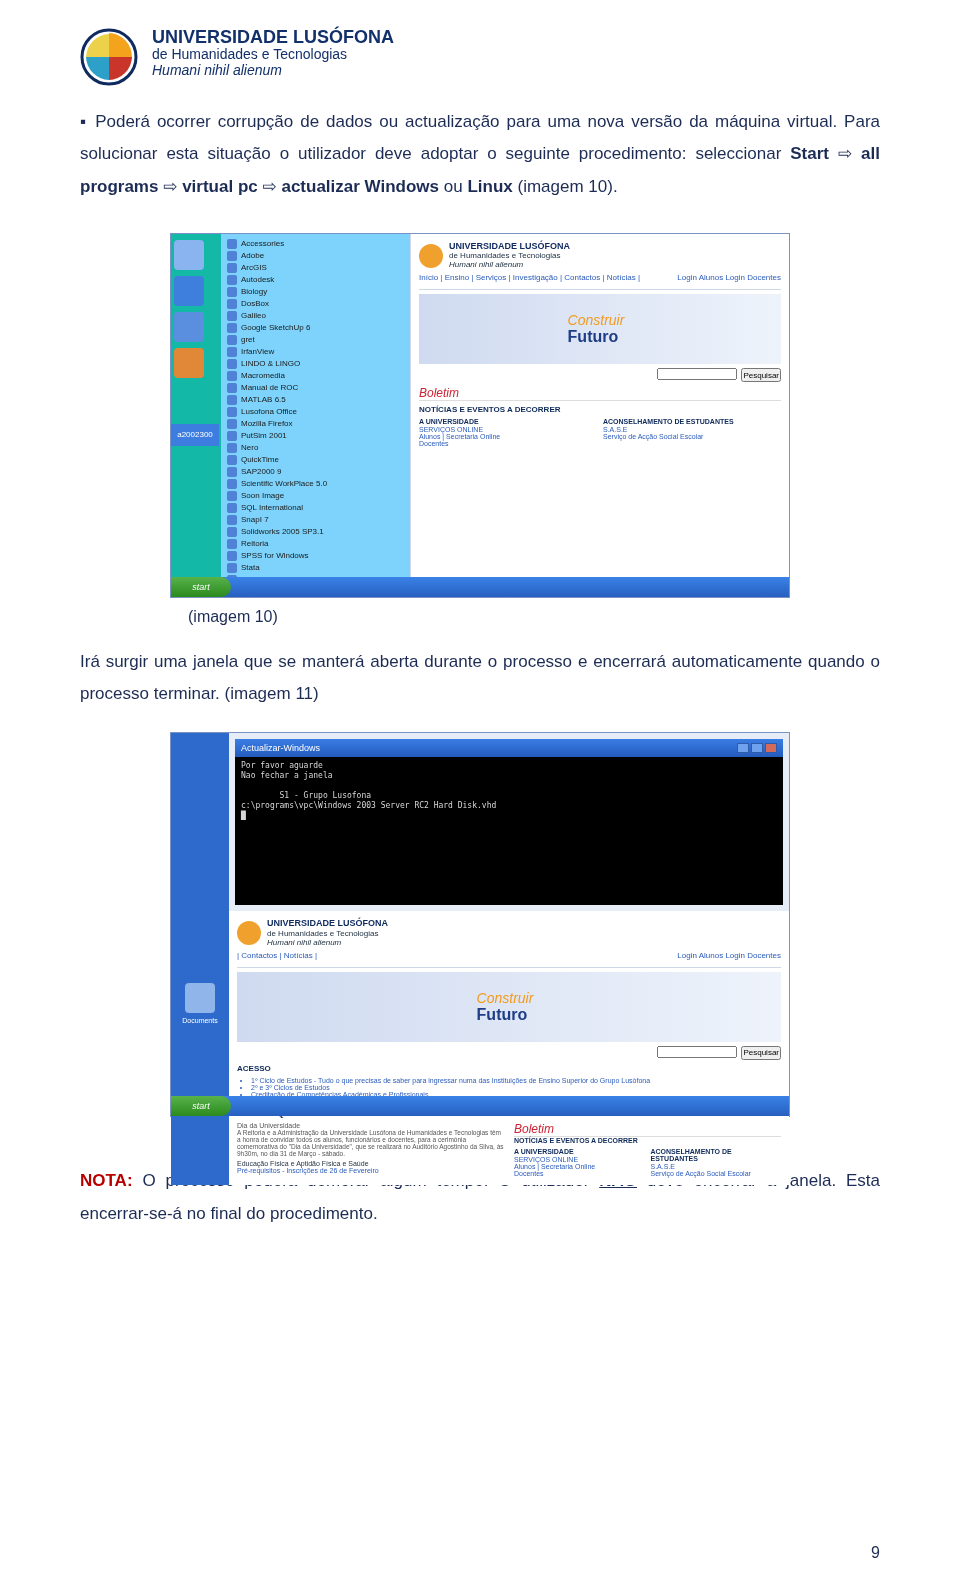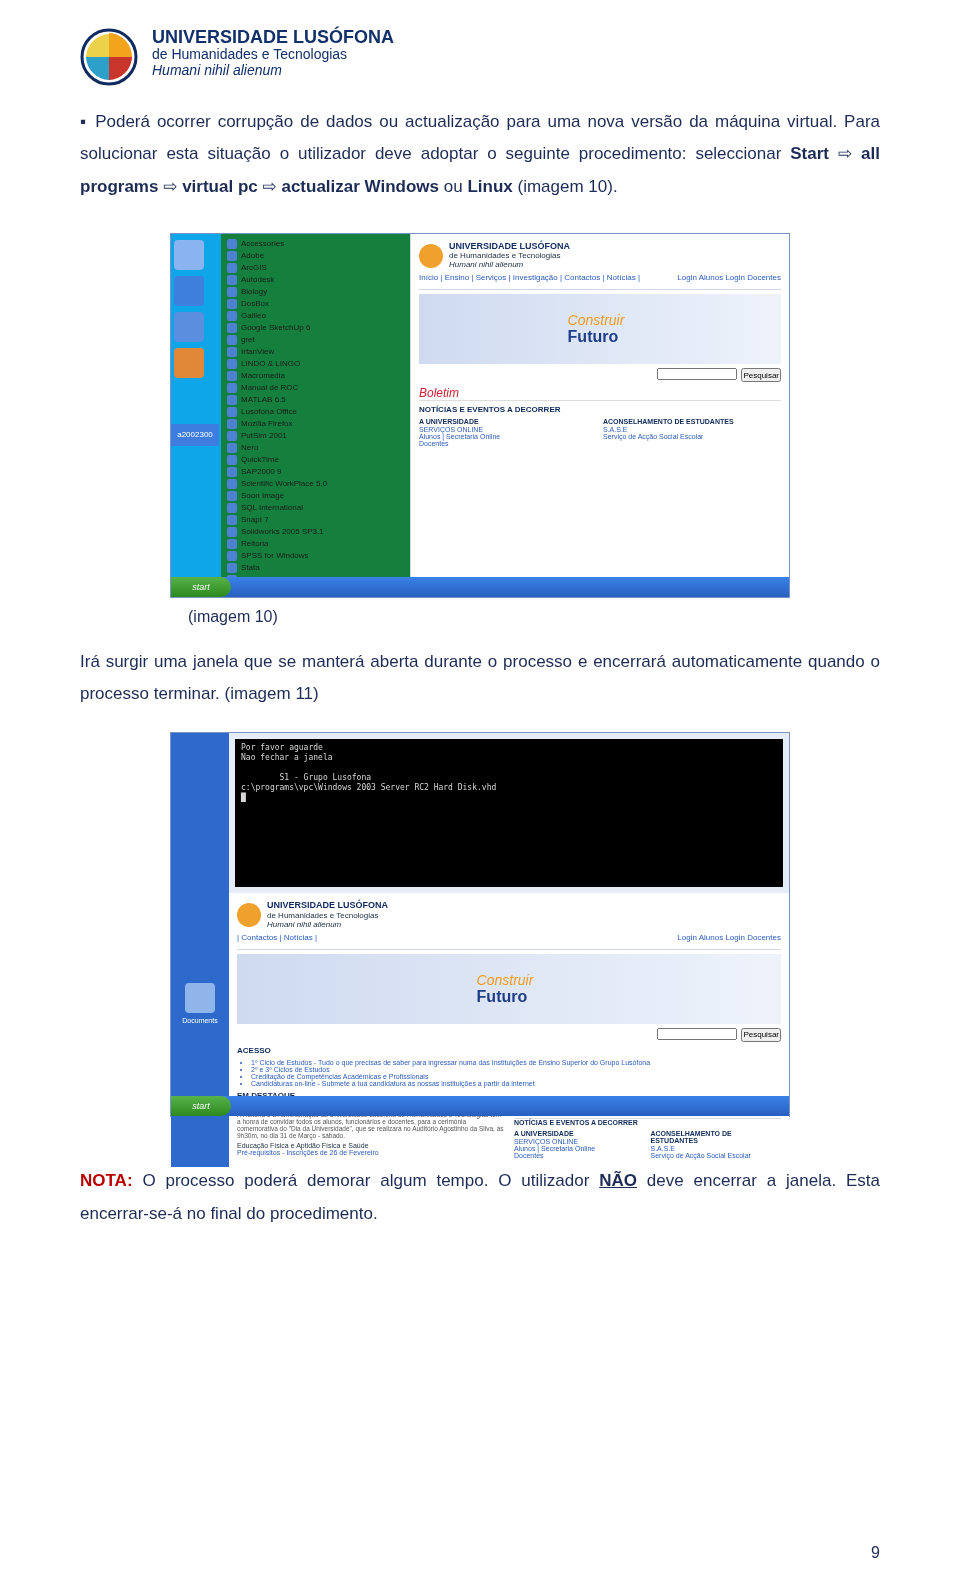--- a/index.html
+++ b/index.html
@@ -32,25 +32,25 @@
   .bullet::before { content:"▪ "; }
   .caption { font-size:16px; margin:6px 0 14px 108px; color:#1d2c55; }
   .nota-label { color:#b80000; font-weight:700; }
   .nao { font-weight:700; text-decoration:underline; }
 
   .screenshot {
     width:620px; height:365px; margin:30px auto 10px auto;
     background:#e7edf7; position:relative; border:1px solid #7a93c5;
     display:grid; grid-template-columns:50px 190px 1fr;
   }
-  .ss-left { background:#0ea5e9; display:flex; flex-direction:column; gap:6px; padding:6px 3px; }
+  .ss-left { background:#14b8a6; display:flex; flex-direction:column; gap:6px; padding:6px 3px; }
   .desk-ic { width:30px; height:30px; background:#8ab4f0; border-radius:4px; }
   .user-box { position:absolute; left:0; top:190px; width:48px; height:22px;
               background:#3d7de0; color:#fff; font-size:8px; display:flex; align-items:center; justify-content:center; }
-  .ss-menu { background:#15803d; border-right:1px solid #cfd8e8; display:flex; flex-direction:column; padding:4px 0; overflow:hidden; }
+  .ss-menu { background:#7dd3fc; border-right:1px solid #cfd8e8; display:flex; flex-direction:column; padding:4px 0; overflow:hidden; }
   .menu-item { font-size:8px; color:#1a1a1a; padding:1px 6px; display:flex; align-items:center; gap:4px; white-space:nowrap; }
   .menu-item::before { content:""; width:10px; height:10px; background:#4f81d6; border-radius:2px; }
   .start-btn { position:absolute; left:0; bottom:0; height:20px; width:60px;
                background:linear-gradient(#57b24a,#2b8a1e); color:#fff; font-size:9px; font-style:italic;
                display:flex; align-items:center; justify-content:center; border-radius:0 10px 10px 0; }
   .taskbar { position:absolute; left:0; right:0; bottom:0; height:20px;
              background:linear-gradient(#3a82e7,#275fc0); }
   .ss-right { background:#fff; padding:8px; display:flex; flex-direction:column; gap:4px; font-size:8px; color:#234; }
   .site-head { display:flex; gap:6px; align-items:center; }
   .site-head .slogo{ width:24px; height:24px; background:#f0a12d; border-radius:50%; }
@@ -203,20 +203,28 @@
   <p>Irá surgir uma janela que se manterá aberta durante o processo e encerrará automaticamente quando o processo terminar. (imagem 11)</p>
 </div>
 
 <div class="screenshot2">
   <div class="ss-left" style="background:#2d6acb;display:flex;flex-direction:column;align-items:center;padding-top:250px;gap:4px">
      <div class="desk-ic" style="background:#8fb5ea"></div>
      <div style="color:#fff;font-size:7px">Documents</div>
   </div>
   <div style="display:flex;flex-direction:column">
     <div class="term-wrap">
+      <div class="term-title">
+        <span>Actualizar-Windows</span>
+        <div class="winbtns">
+          <span></span>
+          <span></span>
+          <span style="background:#d46a5a"></span>
+        </div>
+      </div>
       <div class="terminal">Por favor aguarde
 Nao fechar a janela
 
         S1 - Grupo Lusofona
 c:\programs\vpc\Windows 2003 Server RC2 Hard Disk.vhd
 █</div>
     </div>
     <div class="ss2-right">
       <div class="site-head">
         <div class="slogo"></div>

